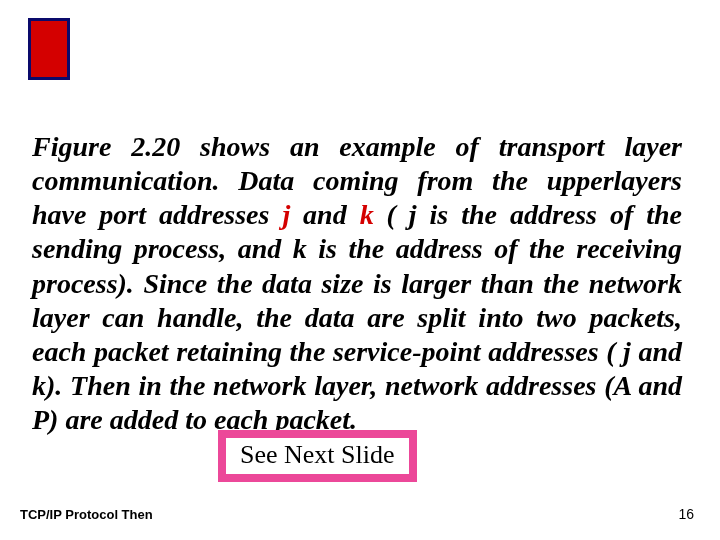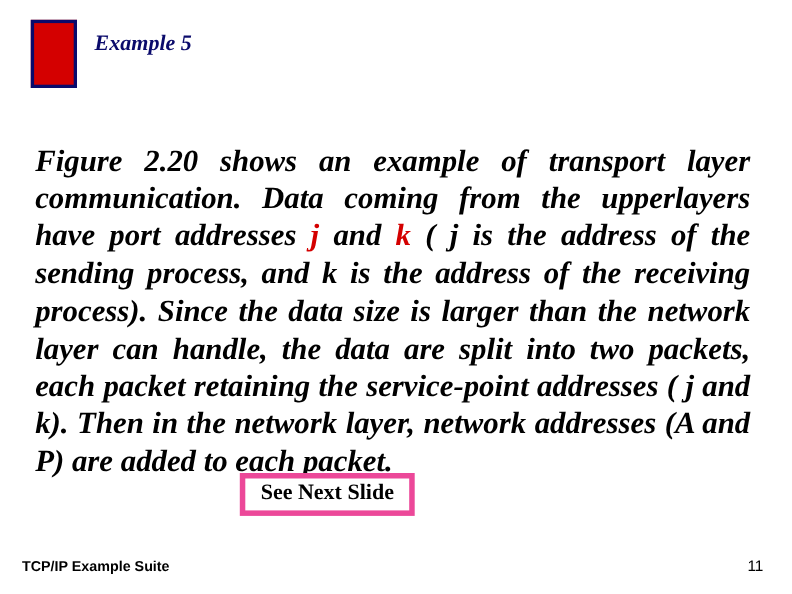--- a/index.html
+++ b/index.html
@@ -48,24 +48,24 @@
     line-height: 1.22;
     text-align: justify;
     color: #000000;
   }
   .body-text .j { color: #d40000; font-style: italic; }
   .body-text .k { color: #d40000; font-style: italic; }
   .see-next {
     position: absolute;
     top: 430px;
     left: 218px;
-    border: 5px solid #ec4899;
+    border: 8px solid #ec4899;
     padding: 2px 14px 4px 14px;
-    font-size: 20px;
-    font-weight: bold;
+    font-size: 26px;
+    font-weight: normal;
     font-style: normal;
     background: #ffffff;
     font-family: "Times New Roman", serif;
   }
   .footer-left {
     position: absolute;
     bottom: 18px;
     left: 20px;
     font-size: 13px;
     font-weight: bold;
@@ -79,25 +79,24 @@
     font-size: 14px;
     font-style: normal;
     font-family: Arial, sans-serif;
   }
 </style>
 </head>
 <body>
 
 <div class="header-area">
   <div class="red-box"></div>
-  <div class="example-title">Example 5</div>
 </div>
 
 <div class="body-text">
   <span>Figure 2.20 shows an example of transport layer communication. Data coming from the upperlayers have port addresses </span><span class="j">j</span><span> and </span><span class="k">k</span><span> ( j is the address of the sending process, and k is the address of the receiving process). Since the data size is larger than the network layer can handle, the data are split into two packets, each packet retaining the service-point addresses ( j and k). Then in the network layer, network addresses (A and P) are added to each packet.</span>
 </div>
 
 <div class="see-next">
   <span>See Next Slide</span>
 </div>
 
-<div class="footer-left">TCP/IP Example Suite</div>
-<div class="footer-right">11</div>
+<div class="footer-left">TCP/IP Protocol Then</div>
+<div class="footer-right">16</div>
 
 </body></html>

